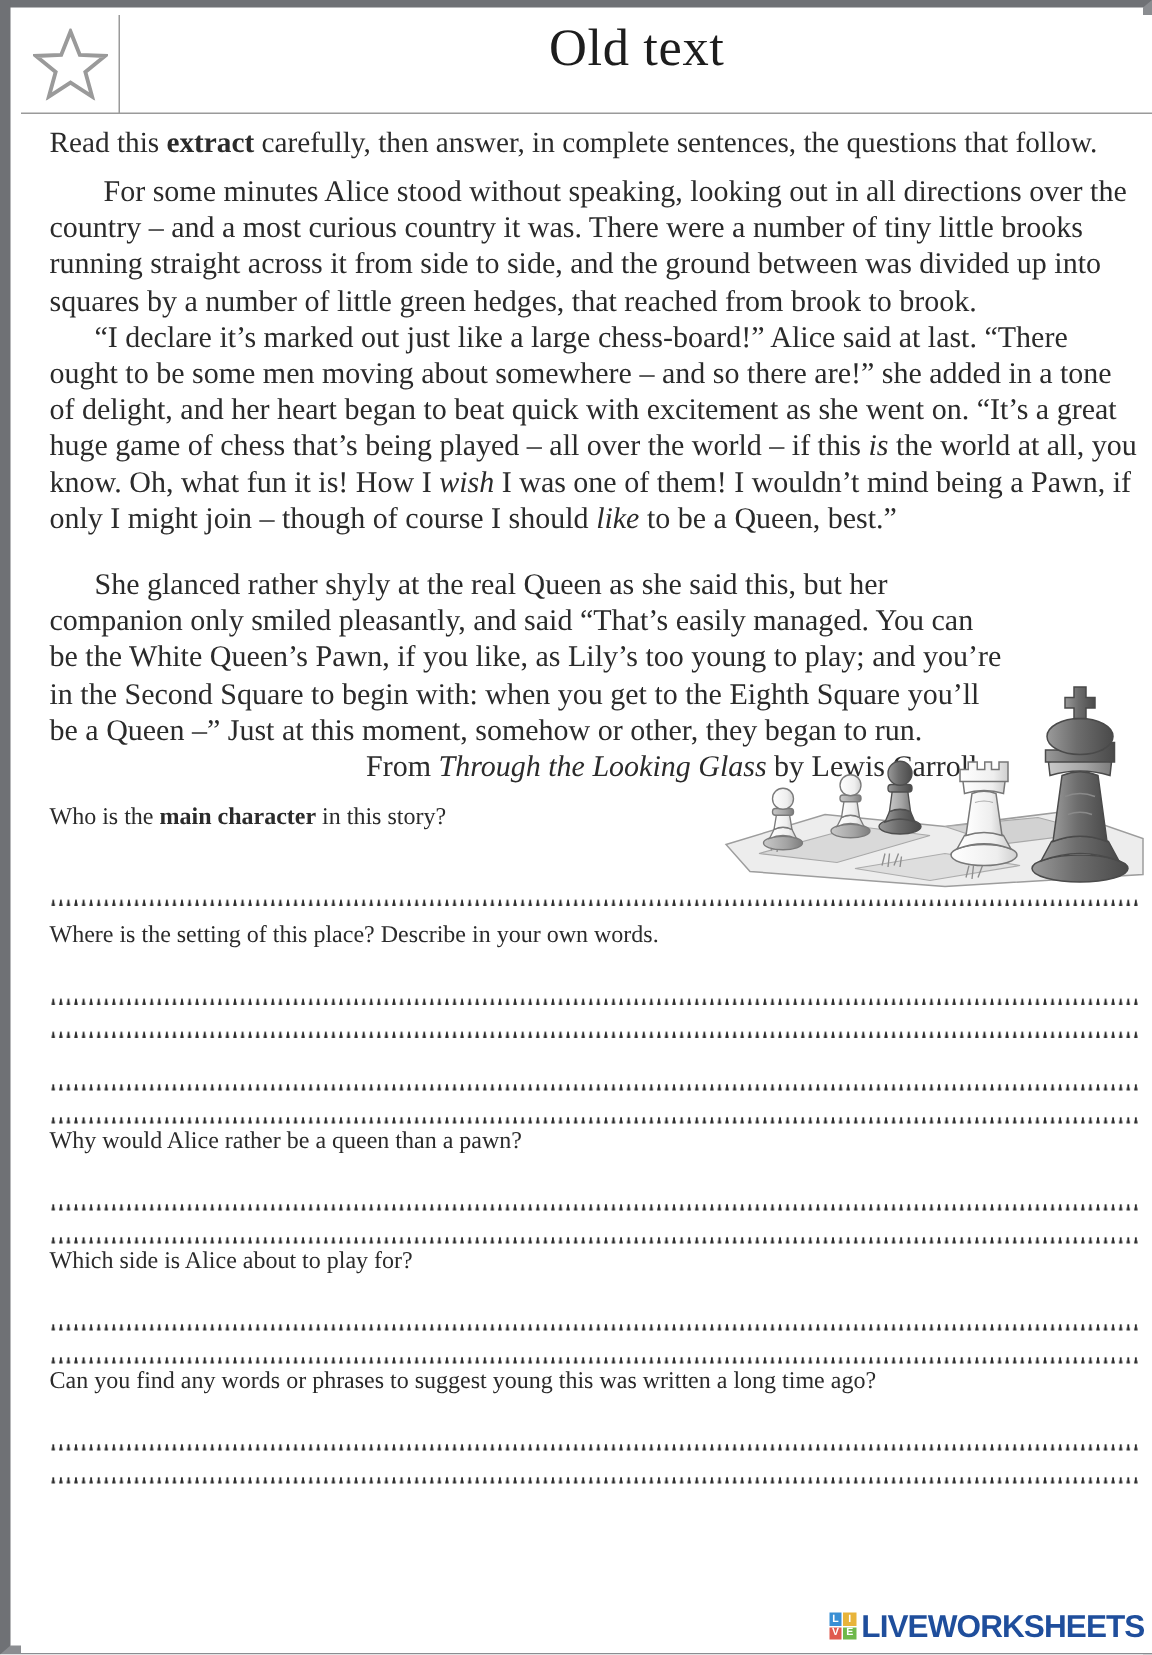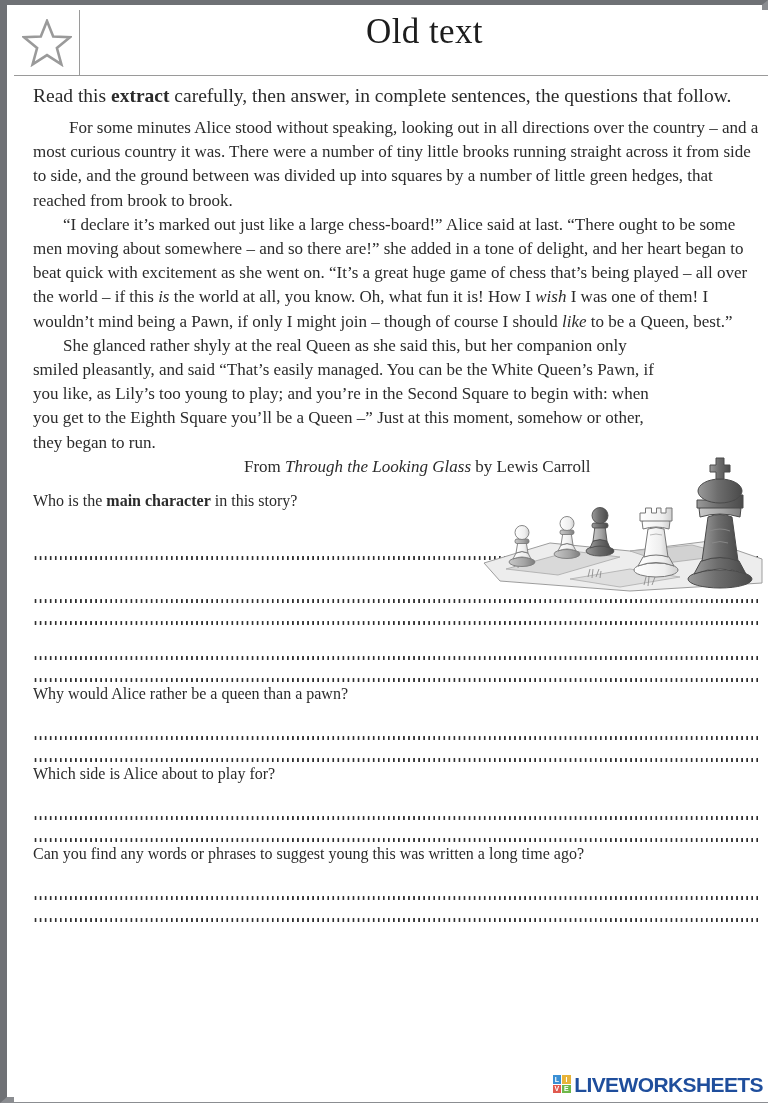--- a/index.html
+++ b/index.html
@@ -81,30 +81,30 @@
     line-height: 23px;
     color: #2b2b2b;
     margin: 0 0 9px 0;
     white-space: nowrap;
   }
   .instruction b { font-weight: bold; }
 
   .extract { position: relative; }
   .extract p {
     margin: 0;
-    font-size: 17px;
+    font-size: 20px;
     line-height: 24.2px;
     text-indent: 36px;
     color: #2b2b2b;
   }
   .extract p.p2, .extract p.p3 { text-indent: 30px; }
   .extract i { font-style: italic; }
 
   
-  .extract p.p3 { width: 635px; }
+  .extract p.p3 { width: 635px; margin-top: 20px; }
 
   .attribution {
     margin: 5px 0 0 0;
     padding-left: 175px;
     font-size: 14.5px;
     line-height: 17px;
     color: #3a3a3a;
   }
   .attribution i { font-style: italic; }
 
@@ -294,20 +294,21 @@
 
         <div class="q-block">
           <p class="question"><span>Who is the </span><b>main character</b><span> in this story?</span></p>
           <div class="q-gap-1"></div>
           <div class="dotline"></div>
         </div>
 
         <div class="spacer-sm"></div>
 
         <div class="q-block">
+          <p class="question">Where is the setting of this place? Describe in your own words.</p>
           <div class="spacer-md"></div>
           <div class="dotline"></div>
           <div class="dotline"></div>
         </div>
 
         <div class="q-block">
           <div class="spacer-md"></div>
           <div class="dotline"></div>
           <div class="dotline"></div>
         </div>

